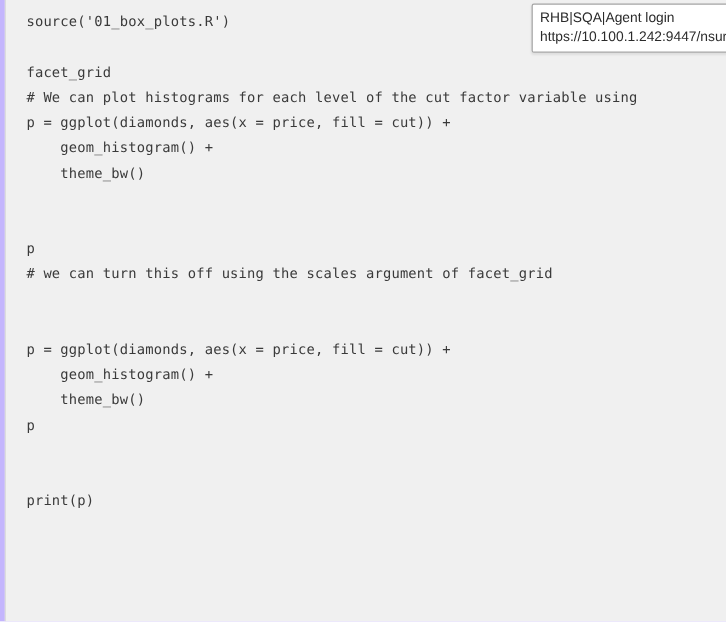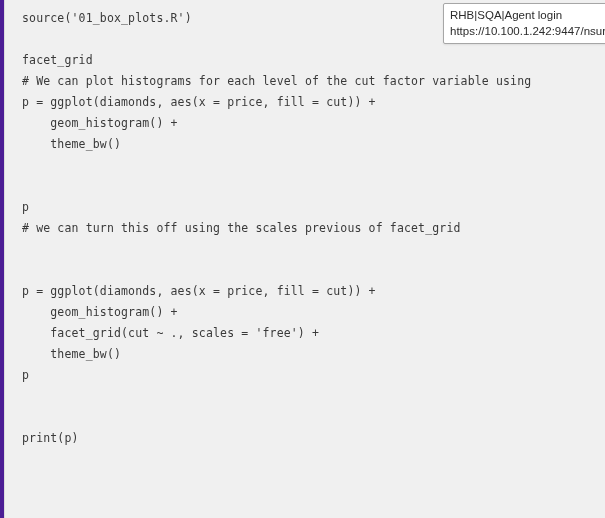--- a/index.html
+++ b/index.html
@@ -11,21 +11,21 @@
     width: 605px;
     height: 518px;
     overflow: hidden;
     font-family: "DejaVu Sans Mono", "Liberation Mono", monospace;
   }
 
   #app {
     position: relative;
     width: 605px;
     height: 518px;
-    background: #4c1d95;
+    background: #c4b5fd;
     overflow: hidden;
   }
 
   
   .code-panel {
     position: absolute;
     left: 4px;
     top: 0;
     width: 601px;
     height: 518px;
@@ -87,26 +87,25 @@
       <div class="code-line">source('01_box_plots.R')</div>
       <div class="code-line blank"></div>
       <div class="code-line">facet_grid</div>
       <div class="code-line"># We can plot histograms for each level of the cut factor variable using</div>
       <div class="code-line">p = ggplot(diamonds, aes(x = price, fill = cut)) +</div>
       <div class="code-line">    geom_histogram() +</div>
       <div class="code-line">    theme_bw()</div>
       <div class="code-line blank"></div>
       <div class="code-line blank"></div>
       <div class="code-line">p</div>
-      <div class="code-line"># we can turn this off using the scales previous of facet_grid</div>
+      <div class="code-line"># we can turn this off using the scales argument of facet_grid</div>
       <div class="code-line blank"></div>
       <div class="code-line blank"></div>
       <div class="code-line">p = ggplot(diamonds, aes(x = price, fill = cut)) +</div>
       <div class="code-line">    geom_histogram() +</div>
-      <div class="code-line">    facet_grid(cut ~ ., scales = 'free') +</div>
       <div class="code-line">    theme_bw()</div>
       <div class="code-line">p</div>
       <div class="code-line blank"></div>
       <div class="code-line blank"></div>
       <div class="code-line">print(p)</div>
 
     </div>
   </div>
 
   <div class="link-tooltip">

